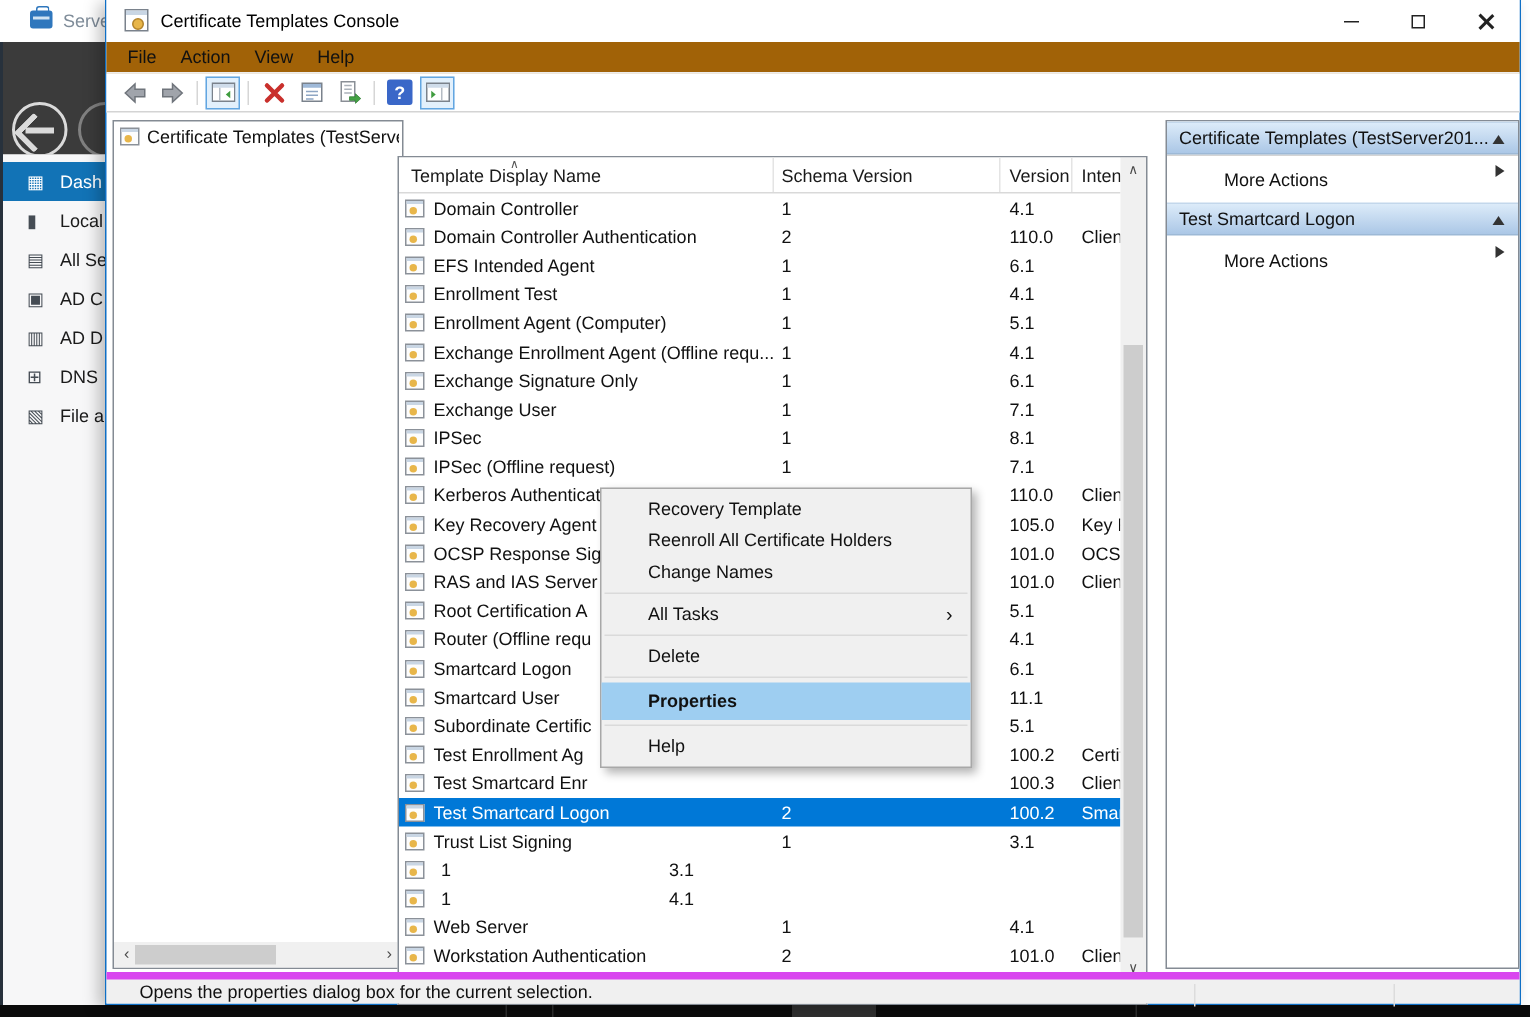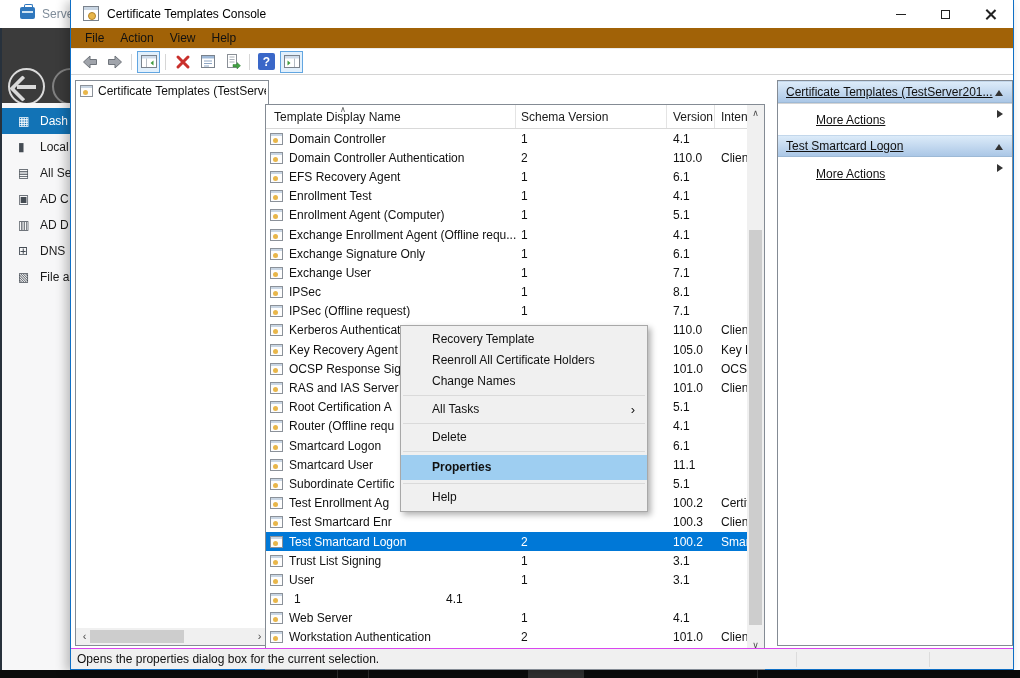--- a/index.html
+++ b/index.html
@@ -90,30 +90,30 @@
   .c-name { width:227px; overflow:hidden; } .c-schema { width:151px; padding-left:5px; overflow:hidden; }
   .c-version { width:48px; padding-left:6px; overflow:hidden; } .c-purpose { flex:1; padding-left:6px; overflow:hidden; }
   .trow.selected { background:#0078d7; color:#fff; }
   #lv-vscroll { position:absolute; right:0; top:0; width:17px; height:549px; background:#f0f0f0; }
   #lv-vscroll .up { top:0; left:0; } #lv-vscroll .down { bottom:0; left:0; }
   #lv-vthumb { position:absolute; left:2px; top:125px; width:13px; height:395px; background:#cdcdcd; }
   #lv-hscroll { width:481px; }
   #lv-hscroll .left { left:0; } #lv-hscroll .right { right:0; }
   #lv-corner { position:absolute; right:0; bottom:0; width:17px; height:17px; background:#f0f0f0; }
 
-  #actions-pane { left:706px; width:236px;text-decoration:underline; }
+  #actions-pane { left:706px; width:236px; }
   #actions-header { position:absolute; left:0; top:0; width:100%; height:23px; background:#f0f0f0; border-bottom:1px solid #d4d4d4; display:flex; align-items:center; padding-left:8px; font-weight:bold; }
   .act-section-h { position:relative; height:22px; display:flex; align-items:center; padding-left:8px; white-space:nowrap; overflow:hidden;
     background:linear-gradient(#dcebf9,#abc7e6); border-top:1px solid #c3d7eb; border-bottom:1px solid #9db9d6; }
   .act-collapse { position:absolute; right:9px; top:8px; width:0; height:0; border-left:4px solid transparent; border-right:4px solid transparent; border-bottom:6px solid #333; }
   .act-more { position:relative; height:24px; display:flex; align-items:flex-end; padding-left:38px; }
   .act-arrow { position:absolute; right:9px; top:7px; width:0; height:0; border-top:4.5px solid transparent; border-bottom:4.5px solid transparent; border-left:6px solid #333; }
   .act-gap { height:8px; }
 
-  #statusbar { position:absolute; left:0; top:648px; width:100%; height:21px; background:#f0f0f0; border-top:1px solid #d946ef; display:flex; align-items:center; padding-left:6px; }
+  #statusbar { position:absolute; left:0; top:648px; width:100%; height:21px; background:#f0f0f0; border-top:5px solid #d946ef; display:flex; align-items:center; padding-left:22px; }
   .status-div { position:absolute; top:3px; width:1px; height:15px; background:#dcdcdc; }
 
   
   #ctxmenu { left:400px; top:325px; width:248px; background:#f0f0f0; border:1px solid #a8a8a8; box-shadow:3px 3px 6px rgba(0,0,0,.3); z-index:100; padding:3px 0; }
   .cm-item { position:relative; height:21px; line-height:21px; padding-left:31px; white-space:nowrap; }
   .cm-item.hl { background:#9ecef1; font-weight:bold; height:25px; line-height:25px; }
   .cm-item.sep { height:1px; background:#dadada; margin:3px 2px; padding:0; overflow:hidden; line-height:0; }
   .cm-arrow { position:absolute; right:12px; top:0; font-size:13px; }
 
   svg { display:block; }
@@ -300,21 +300,21 @@
         </div>
         <div class="trow">
           <span class="cert-icon"></span>
           <span class="c-name">Domain Controller Authentication</span>
           <span class="c-schema">2</span>
           <span class="c-version">110.0</span>
           <span class="c-purpose">Client</span>
         </div>
         <div class="trow">
           <span class="cert-icon"></span>
-          <span class="c-name">EFS Recovery Agent</span>
+          <span class="c-name">EFS Intended Agent</span>
           <span class="c-schema">1</span>
           <span class="c-version">6.1</span>
           <span class="c-purpose"></span>
         </div>
         <div class="trow">
           <span class="cert-icon"></span>
           <span class="c-name">Enrollment Test</span>
           <span class="c-schema">1</span>
           <span class="c-version">4.1</span>
           <span class="c-purpose"></span>
@@ -447,21 +447,20 @@
         </div>
         <div class="trow">
           <span class="cert-icon"></span>
           <span class="c-name">Trust List Signing</span>
           <span class="c-schema">1</span>
           <span class="c-version">3.1</span>
           <span class="c-purpose"></span>
         </div>
         <div class="trow">
           <span class="cert-icon"></span>
-          <span class="c-name">User</span>
           <span class="c-schema">1</span>
           <span class="c-version">3.1</span>
           <span class="c-purpose"></span>
         </div>
         <div class="trow">
           <span class="cert-icon"></span>
           <span class="c-schema">1</span>
           <span class="c-version">4.1</span>
           <span class="c-purpose"></span>
         </div>

